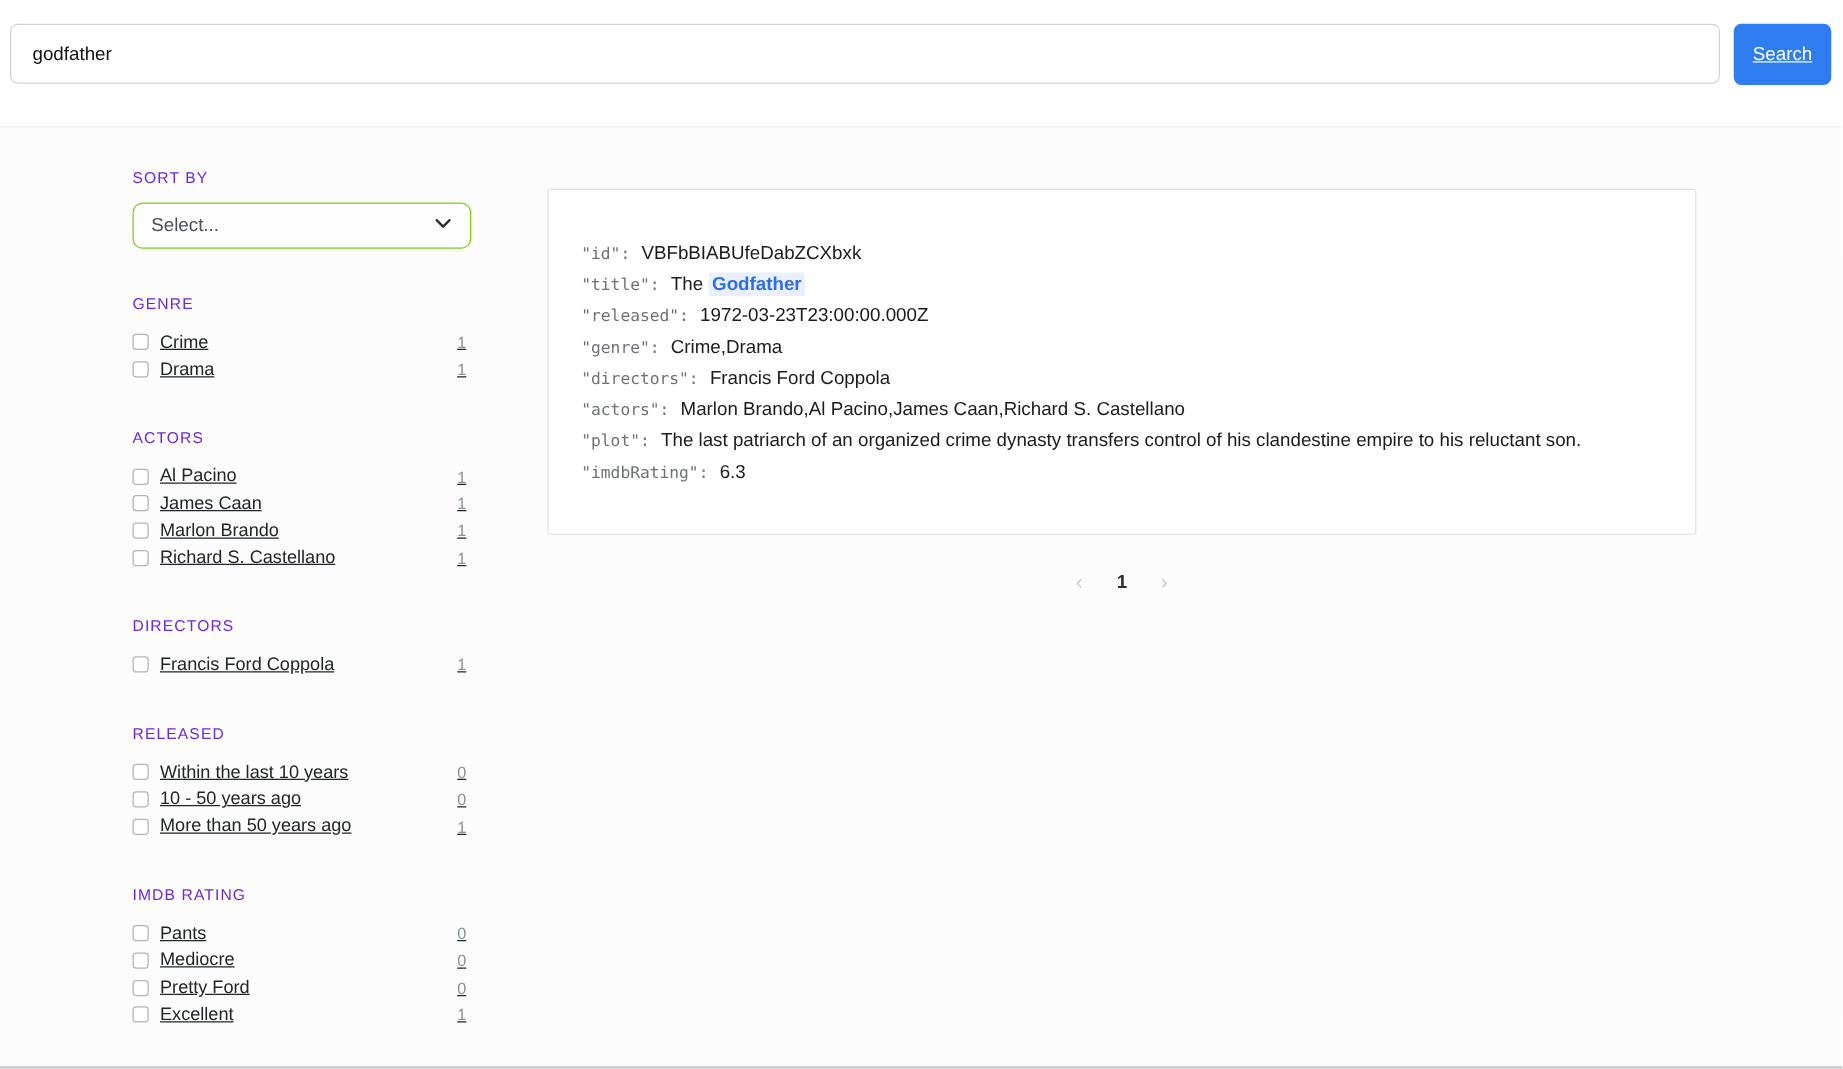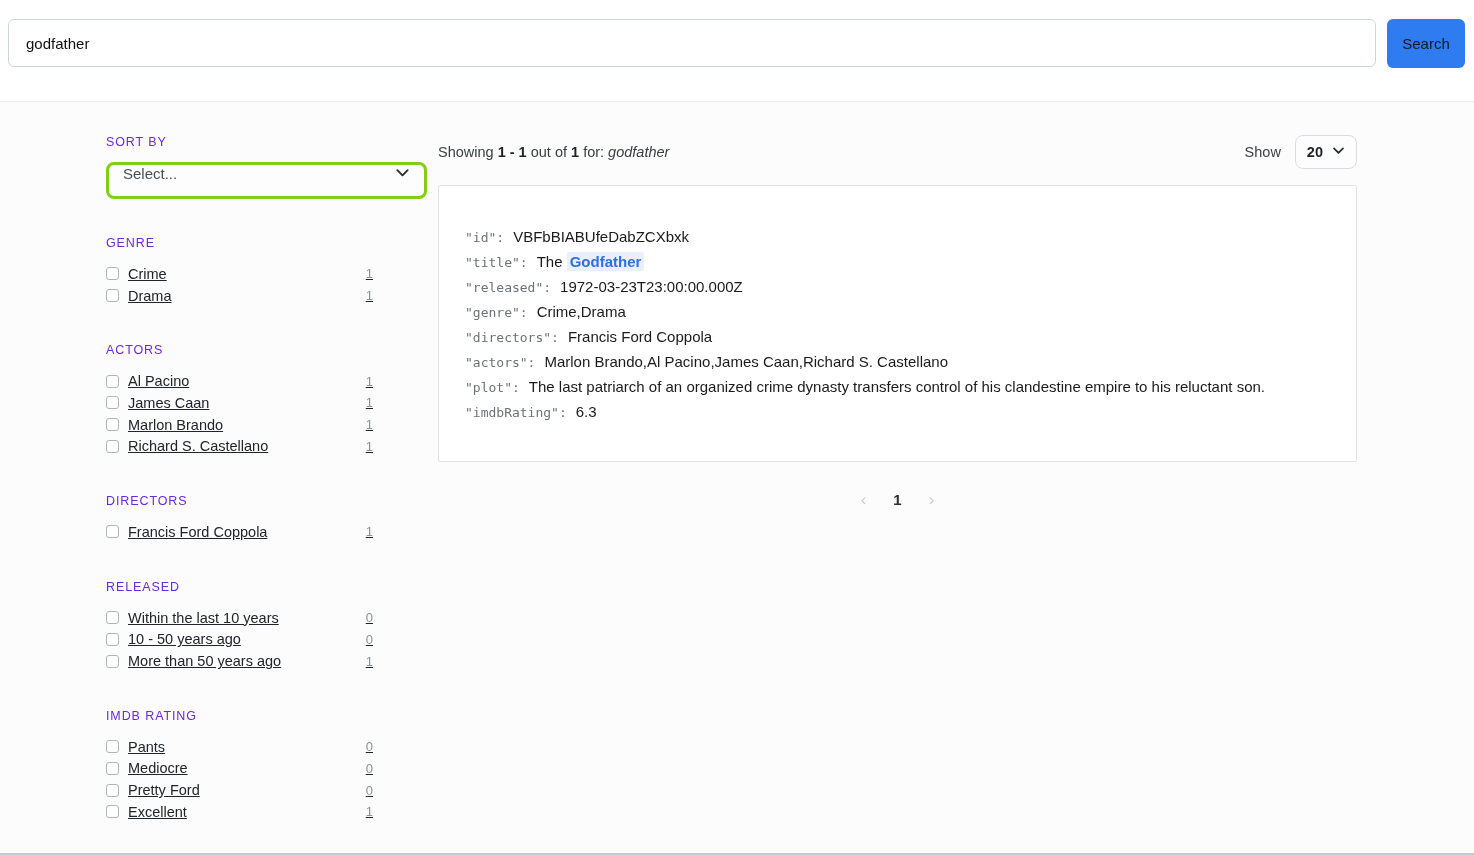--- a/index.html
+++ b/index.html
@@ -31,24 +31,25 @@
     font-family: "Liberation Sans", sans-serif;
     outline: none;
     background: #fff;
   }
   .search-btn {
     width: 78px;
     height: 49px;
     background: #2e7cf0;
     border: none;
     border-radius: 6px;
-    color: #0f172a;
+    color: #ffffff;
     font-size: 15px;
     font-family: "Liberation Sans", sans-serif;
     cursor: pointer;
+    text-decoration: underline;
   }
 
   
   .page {
     background: #fcfcfc;
     height: 753px;
     display: flex;
     gap: 65px;
     padding: 33px 117px 0 106px;
   }
@@ -57,27 +58,27 @@
   .sidebar { width: 267px; flex-shrink: 0; }
   .section { margin-bottom: 37px; }
   .section-heading {
     color: #6d28d9;
     font-size: 12.5px;
     font-weight: 400;
     letter-spacing: 0.9px;
     margin-bottom: 13px;
   }
   .sort-select {
-    width: 321px;
+    width: 271px;
     height: 37px;
-    border: 3px solid #84cc16;
+    border: 1px solid #84cc16;
     border-radius: 8px;
     background: #fdfdfd;
     display: flex;
-    align-items: flex-start;
+    align-items: center;
     justify-content: space-between;
     padding: 0 14px;
     font-size: 15px;
     color: #4a4f55;
     cursor: pointer;
   }
   .filter-item {
     display: flex;
     align-items: center;
     gap: 9px;
@@ -292,41 +293,20 @@
         <input type="checkbox" class="cb" style="">
         <span>Excellent</span>
         <span class="filter-count">1</span>
       </label>
     </div>
 
   </div>
 
   <div class="main">
 
-    <div class="results-header">
-      <div class="summary">
-        <span>Showing</span>
-        <b>1 - 1</b>
-        <span>out of</span>
-        <b>1</b>
-        <span>for:</span>
-        <i>godfather</i>
-      </div>
-      <div class="show-control">
-        <span>Show</span>
-        <div class="show-select">
-          <span>20</span>
-          <span class="chev">
-            <svg width="13" height="13" viewBox="0 0 16 16">
-                <path d="M2.5 5.5 L8 11 L13.5 5.5" fill="none" stroke="#2b2e31" stroke-width="2.2" stroke-linecap="round" stroke-linejoin="round"></path>
-              </svg>
-          </span>
-        </div>
-      </div>
-    </div>
 
     <div class="card">
       <div class="field-line">
         <span class="field-key">"id":</span><span>VBFbBIABUfeDabZCXbxk</span>
       </div>
       <div class="field-line">
         <span class="field-key">"title":</span><span>The </span><span class="highlight">Godfather</span>
       </div>
       <div class="field-line">
         <span class="field-key">"released":</span><span>1972-03-23T23:00:00.000Z</span>

